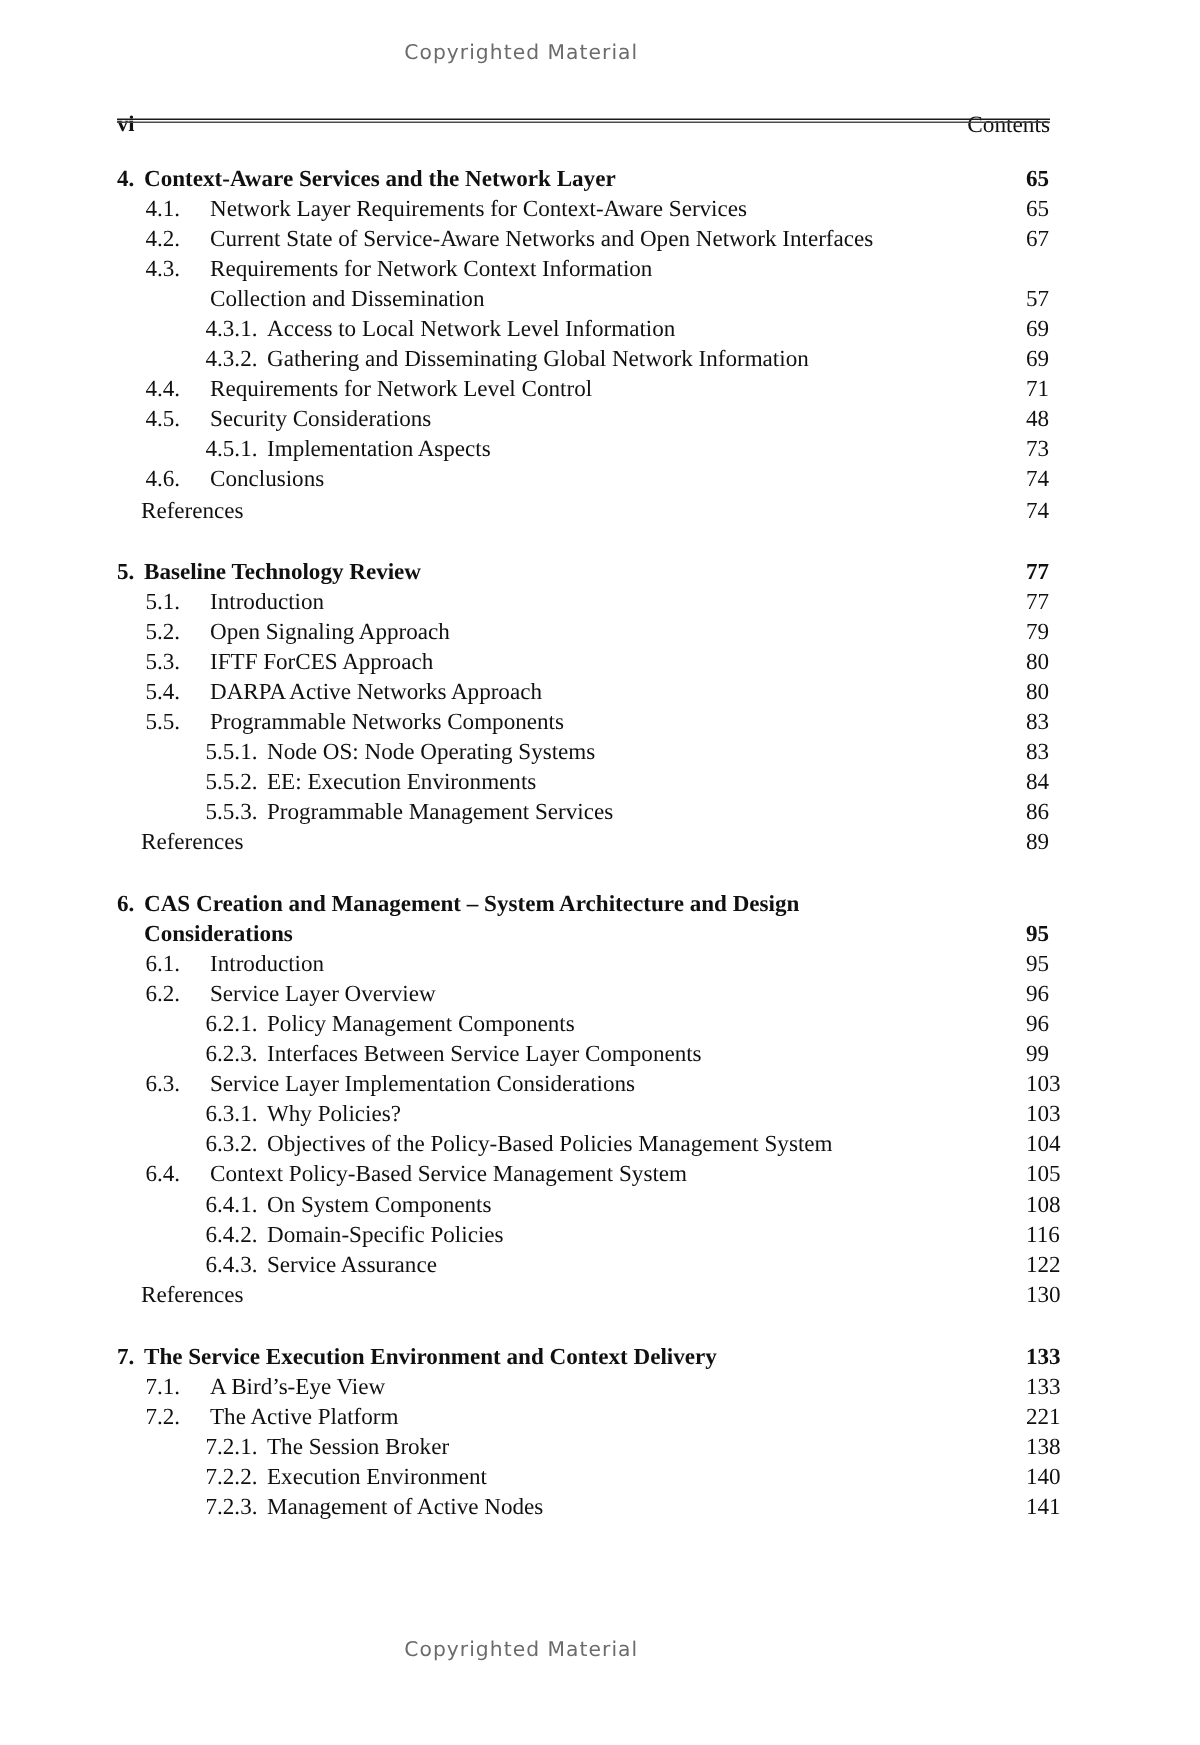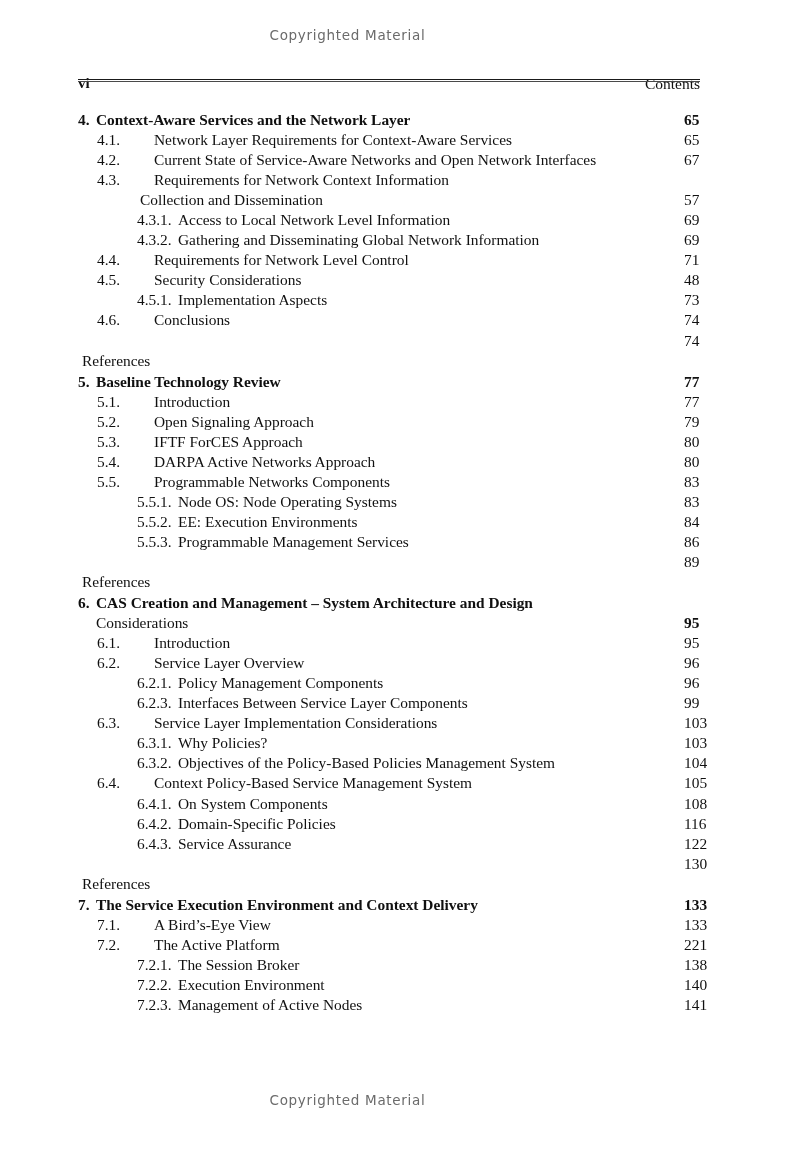--- a/index.html
+++ b/index.html
@@ -108,36 +108,36 @@
     top: 0;
     left: 606px;
     font-size: 15.4px;
   }
 
   
   .row.lvl-ch { font-weight: bold; }
   .row.lvl-ch .num   { left: 0px; }
   .row.lvl-ch .label { left: 18px; }
   .row.lvl-ch .page-no { font-weight: bold; }
-  .row.lvl-ch-cont .label { left: 18px; font-weight: normal; }
+  .row.lvl-ch-cont .label { left: 18px; font-weight: bold; }
   .row.lvl-ch-cont .page-no { font-weight: bold; }
 
   
   .row.lvl-sec .num   { left: 19px; }
-  .row.lvl-sec .label { left: 76px; }
+  .row.lvl-sec .label { left: 62px; }
 
   
   .row.lvl-sec-cont .label { left: 62px; }
 
   
   .row.lvl-sub .num   { left: 59px; }
   .row.lvl-sub .label { left: 100px; }
 
   
-  .row.lvl-ref .label { left: 4px; margin-top: 20px; }
+  .row.lvl-ref .label { left: 16px; }
 </style>
 </head>
 <body>
 
 <div class="page">
 
   <div class="watermark top">Copyrighted Material</div>
 
   <div class="runhead">
     <span class="folio">vi</span>

